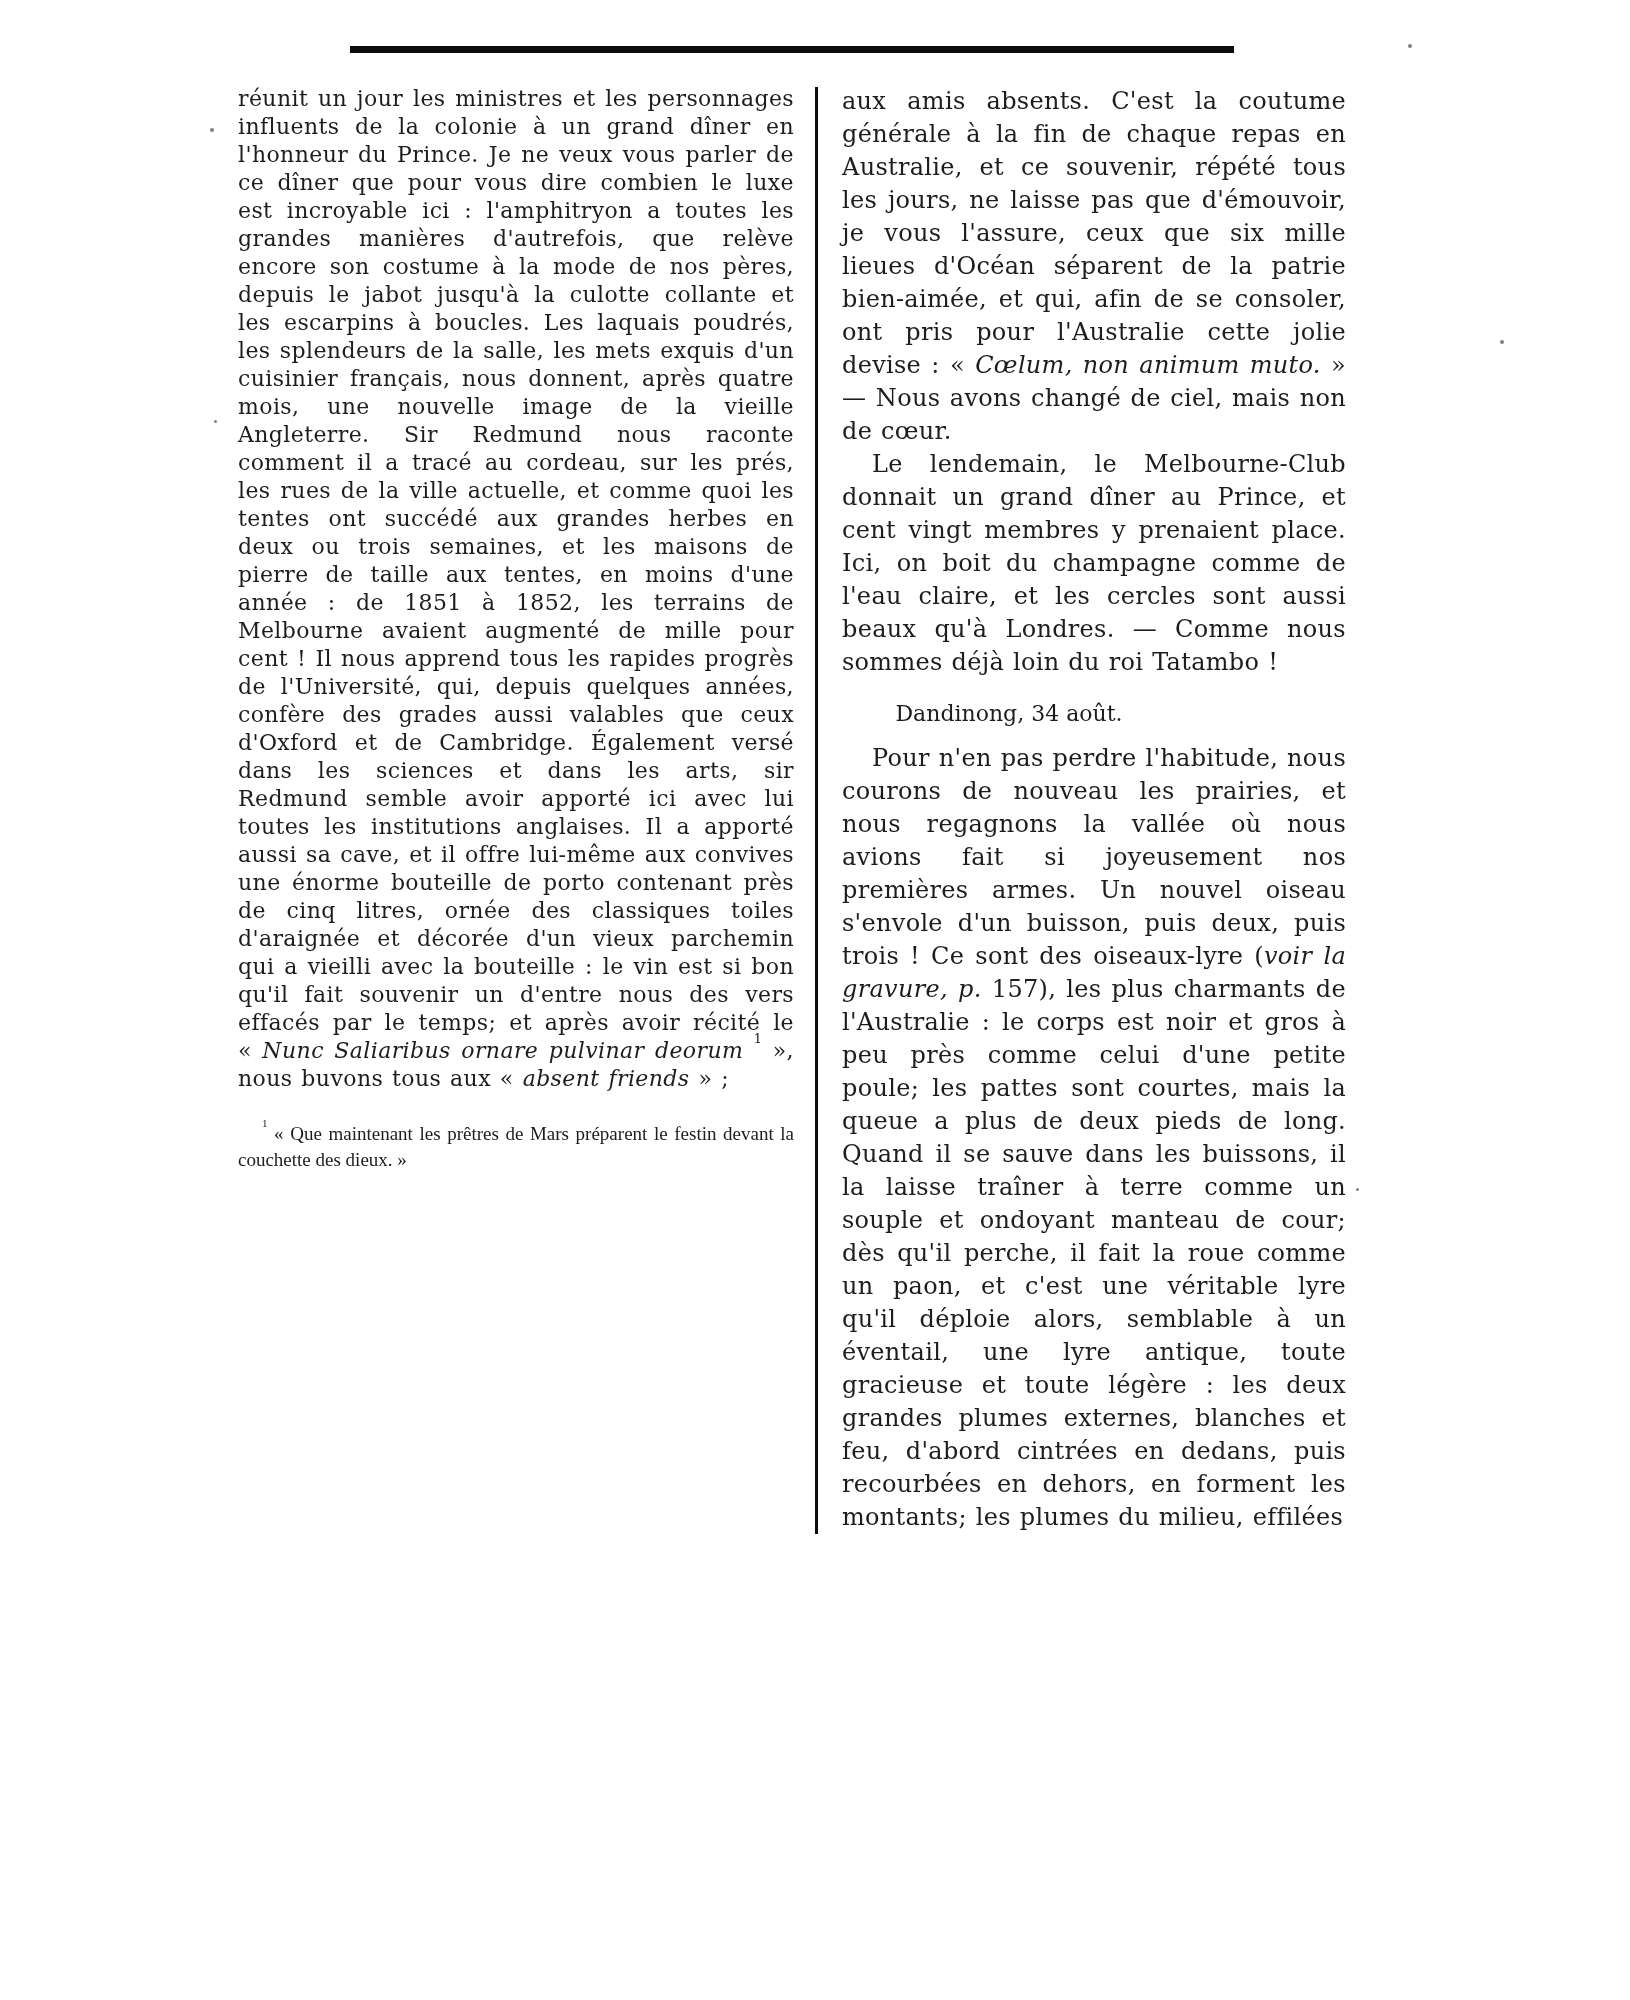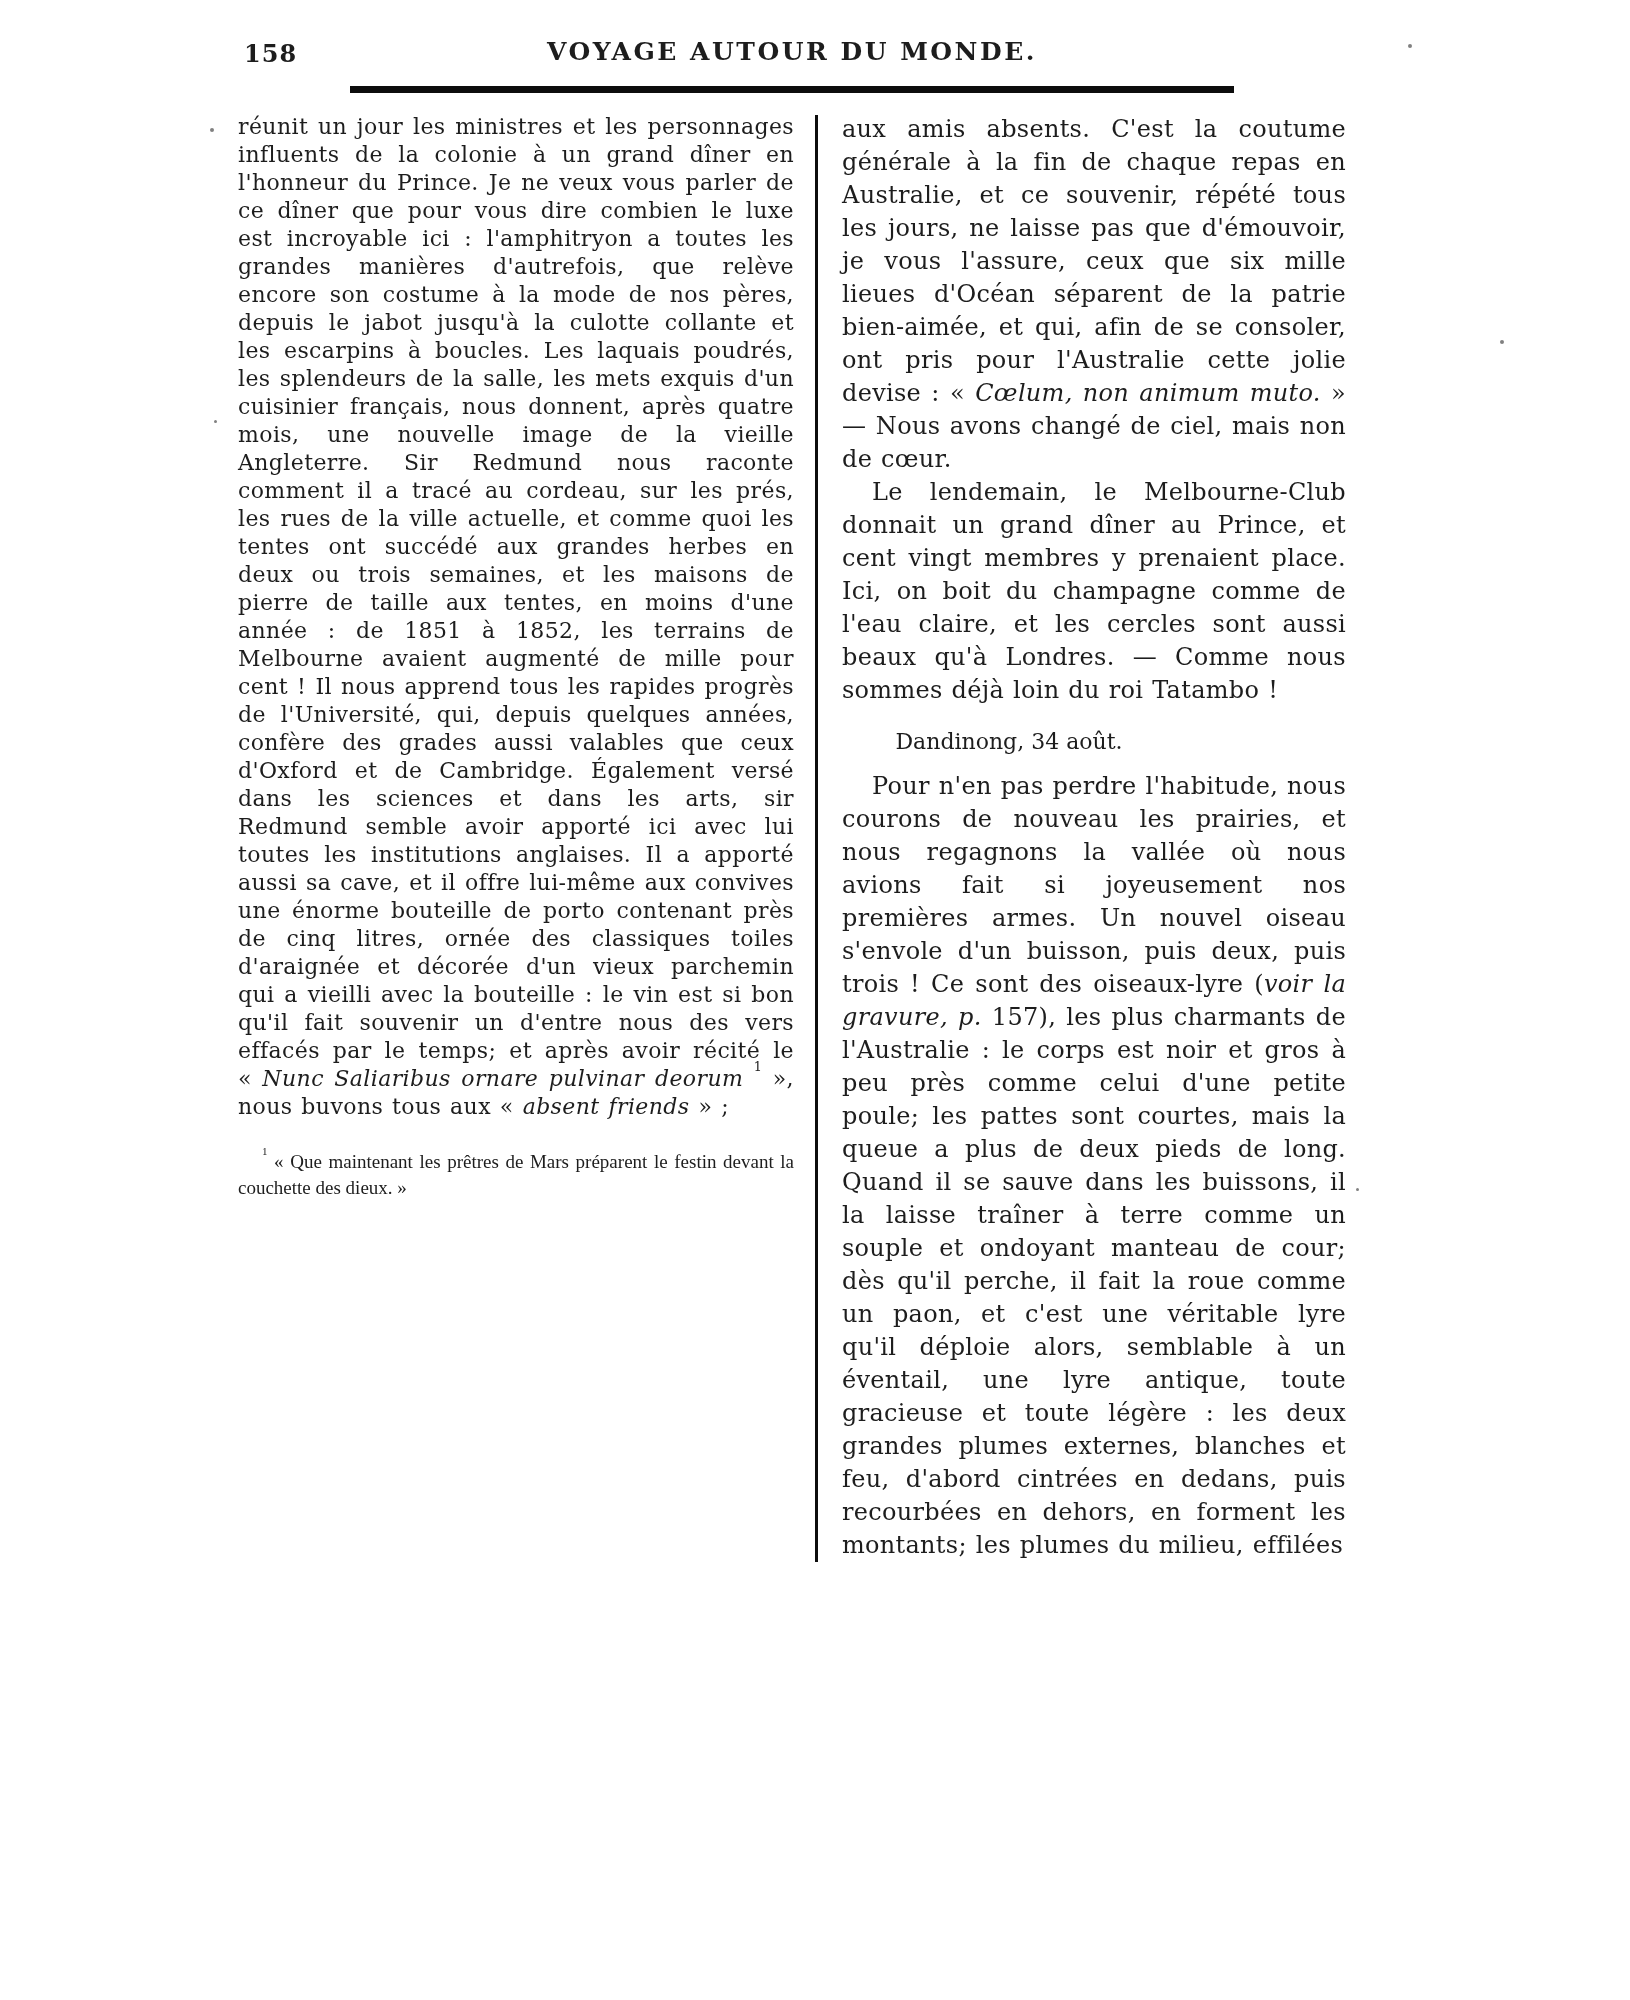--- a/index.html
+++ b/index.html
@@ -21,21 +21,21 @@
   }
   .running-title {
     text-align: center; font-size: 25px; font-weight: bold;
     letter-spacing: 2.5px; padding-top: 3px;
   }
   .header-rule {
     width: 884px; height: 7px;
     background: var(--rule, #0d0d0d);
     margin: 12px auto 0;
   }
-  .columns { display: flex; align-items: stretch; margin-top: 20px; justify-content: flex-end; }
+  .columns { display: flex; align-items: stretch; margin-top: 32px; justify-content: flex-end; }
   .col-left { flex: 0 0 556px; width: 556px; }
   .col-rule {
     flex: 0 0 3px; width: 3px;
     background: var(--rule, #0d0d0d);
     margin: 2px 24px 0 21px;
   }
   .col-right { flex: 1 1 auto; min-width: 0; }
   .body-text p.para { margin: 0; text-align: justify; hyphens: auto; }
   .left-body p.para {
     font-size: 22px; line-height: 28px;
@@ -64,24 +64,20 @@
 <div class="page">
 
   <div class="speckle" style="left:210px;top:128px;width:4px;height:4px;"></div>
   <div class="speckle" style="left:214px;top:420px;width:3px;height:3px;"></div>
   <div class="speckle" style="left:1408px;top:44px;width:4px;height:4px;"></div>
   <div class="speckle" style="left:1500px;top:340px;width:4px;height:4px;"></div>
   <div class="speckle" style="left:1356px;top:1188px;width:3px;height:3px;"></div>
 
   <div class="content">
 
-    <header class="page-header">
-      <span class="page-number">158</span>
-      <div class="running-title">VOYAGE AUTOUR DU MONDE.</div>
-    </header>
 
     <div class="header-rule"></div>
 
     <main class="columns">
 
       <section class="col-left">
         <div class="body-text left-body">
             <p class="para"><span>réunit un jour les ministres et les personnages influents de la colonie à un grand dîner en l'honneur du Prince. Je ne veux vous parler de ce dîner que pour vous dire combien le luxe est incroyable ici&nbsp;: l'amphitryon a toutes les grandes manières d'autrefois, que relève encore son costume à la mode de nos pères, depuis le jabot jusqu'à la culotte collante et les escarpins à boucles. Les laquais poudrés, les splendeurs de la salle, les mets exquis d'un cuisinier français, nous donnent, après quatre mois, une nouvelle image de la vieille Angleterre. Sir Redmund nous raconte comment il a tracé au cordeau, sur les prés, les rues de la ville actuelle, et comme quoi les tentes ont succédé aux grandes herbes en deux ou trois semaines, et les maisons de pierre de taille aux tentes, en moins d'une année&nbsp;: de 1851 à 1852, les terrains de Melbourne avaient augmenté de mille pour cent&nbsp;! Il nous apprend tous les rapides progrès de l'Université, qui, depuis quelques années, confère des grades aussi valables que ceux d'Oxford et de Cambridge. Également versé dans les sciences et dans les arts, sir Redmund semble avoir apporté ici avec lui toutes les institutions anglaises. Il a apporté aussi sa cave, et il offre lui-même aux convives une énorme bouteille de porto contenant près de cinq litres, ornée des classiques toiles d'araignée et décorée d'un vieux parchemin qui a vieilli avec la bouteille&nbsp;: le vin est si bon qu'il fait souvenir un d'entre nous des vers effacés par le temps; et après avoir récité le «&nbsp;</span><i>Nunc Saliaribus ornare pulvinar deorum</i><span> </span><sup>1</sup><span>&nbsp;», nous buvons tous aux «&nbsp;</span><i>absent friends</i><span>&nbsp;»&nbsp;;</span></p>
           </div>
         <div class="footnote">

